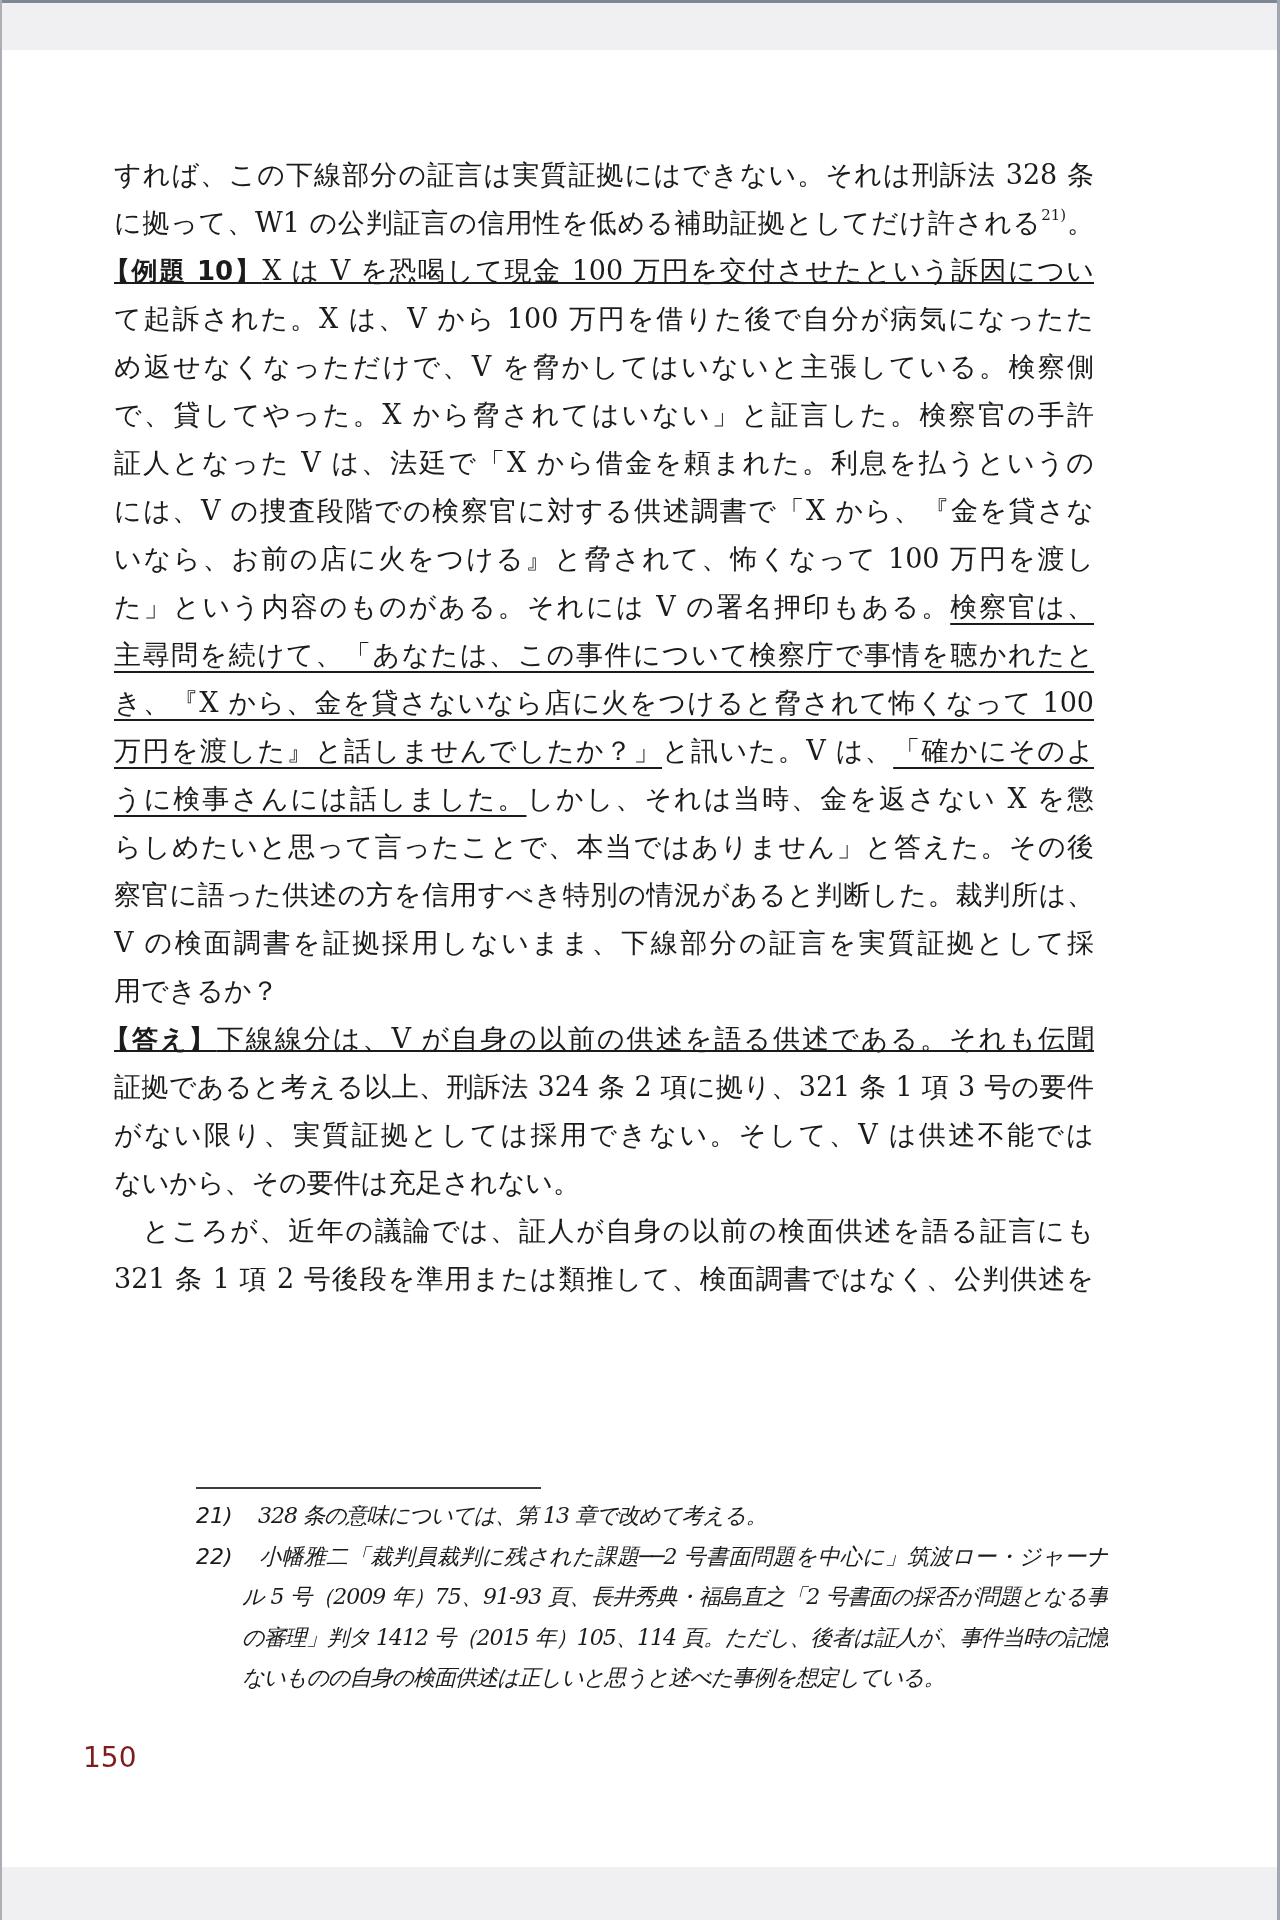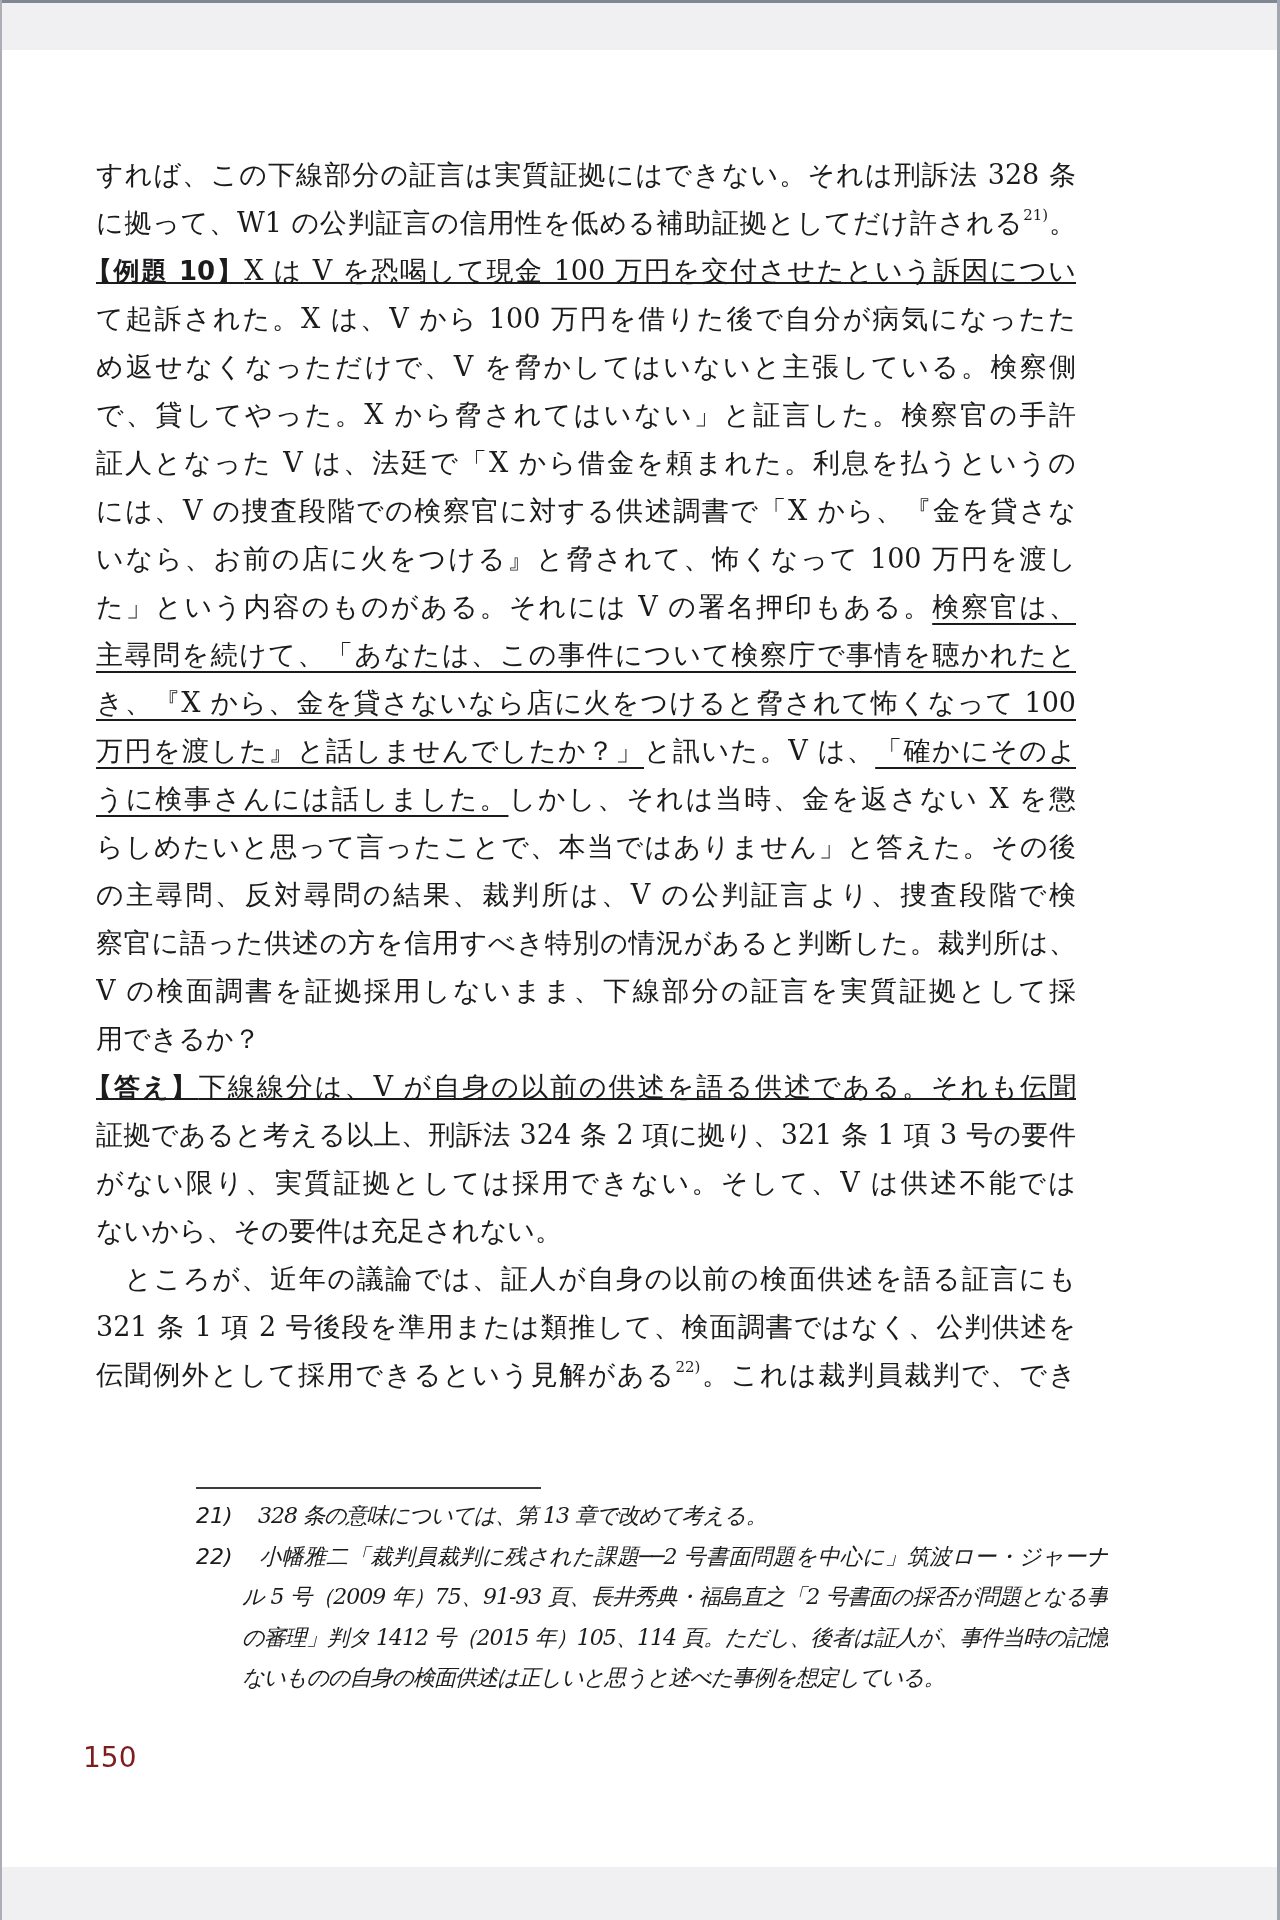--- a/index.html
+++ b/index.html
@@ -10,21 +10,21 @@
     color:#1b1b1d;
   }
   
   .frame-top    { position:absolute; top:0; left:0; width:1280px; height:50px;
                   background:#f0f0f2; border-top:3px solid #7e8793; box-sizing:border-box; }
   .frame-bottom { position:absolute; bottom:0; left:0; width:1280px; height:53px; background:#f0f0f2; }
   .frame-left   { position:absolute; top:0; left:0; bottom:0; width:2px; background:#abafb5; }
   .frame-right  { position:absolute; top:0; right:0; bottom:0; width:3px; background:#a2a6ae; }
 
   
-  #body-text { position:absolute; left:96px; top:151px; width:980px;
+  #body-text { position:absolute; left:114px; top:151px; width:980px;
                font-size:27px; line-height:48px; }
   .tline { text-align:justify; text-align-last:justify; height:48px; overflow:hidden; }
   .tline.nojust { text-align:left; text-align-last:left; }
   .tline.hang { text-indent:-10px;text-decoration:underline; }
   .b   { font-family:"DejaVu Sans","Liberation Sans",sans-serif; font-weight:bold; font-size:26px; }
   .u   { text-decoration:underline; text-underline-offset:7px; text-decoration-thickness:1.5px; }
   .sup { font-size:15px; position:relative; top:-12px; }
 
   
   .fn-rule { position:absolute; left:196px; top:1487px; width:345px; height:2px; background:#3c3c3e; }
@@ -58,31 +58,29 @@
     <div class="tline"><span>で、貸してやった。X から脅されてはいない」と証言した。検察官の手許</span></div>
     <div class="tline"><span>証人となった V は、法廷で「X から借金を頼まれた。利息を払うというの</span></div>
     <div class="tline"><span>には、V の捜査段階での検察官に対する供述調書で「X から、『金を貸さな</span></div>
     <div class="tline"><span>いなら、お前の店に火をつける』と脅されて、怖くなって 100 万円を渡し</span></div>
     <div class="tline"><span>た」という内容のものがある。それには V の署名押印もある。</span><span class="u">検察官は、</span></div>
     <div class="tline"><span class="u">主尋問を続けて、「あなたは、この事件について検察庁で事情を聴かれたと</span></div>
     <div class="tline"><span class="u">き、『X から、金を貸さないなら店に火をつけると脅されて怖くなって 100</span></div>
     <div class="tline"><span class="u">万円を渡した』と話しませんでしたか？」</span><span>と訊いた。V は、</span><span class="u">「確かにそのよ</span></div>
     <div class="tline"><span class="u">うに検事さんには話しました。</span><span>しかし、それは当時、金を返さない X を懲</span></div>
     <div class="tline"><span>らしめたいと思って言ったことで、本当ではありません」と答えた。その後</span></div>
-    <div class="tline"><span>の主尋問、反対尋問の結果、裁判所は、V の公判証言より、捜査段階で検</span></div>
     <div class="tline"><span>察官に語った供述の方を信用すべき特別の情況があると判断した。裁判所は、</span></div>
     <div class="tline"><span>V の検面調書を証拠採用しないまま、下線部分の証言を実質証拠として採</span></div>
     <div class="tline nojust"><span>用できるか？</span></div>
     <div class="tline hang"><span class="b">【答え】</span><span>下線線分は、V が自身の以前の供述を語る供述である。それも伝聞</span></div>
     <div class="tline"><span>証拠であると考える以上、刑訴法 324 条 2 項に拠り、321 条 1 項 3 号の要件</span></div>
     <div class="tline"><span>がない限り、実質証拠としては採用できない。そして、V は供述不能では</span></div>
     <div class="tline nojust"><span>ないから、その要件は充足されない。</span></div>
     <div class="tline"><span>　ところが、近年の議論では、証人が自身の以前の検面供述を語る証言にも</span></div>
     <div class="tline"><span>321 条 1 項 2 号後段を準用または類推して、検面調書ではなく、公判供述を</span></div>
-    <div class="tline"><span>伝聞例外として採用できるという見解がある</span><span class="sup">22)</span><span>。これは裁判員裁判で、でき</span></div>
   </div>
 
 <div class="fn-rule"></div>
 <div id="footnotes">
     <div>
       <div class="fn-line nojust"><span class="fn-num">21)</span><span>328 条の意味については、第 13 章で改めて考える。</span></div>
     </div>
     <div>
       <div class="fn-line"><span class="fn-num">22)</span><span>小幡雅二「裁判員裁判に残された課題──2 号書面問題を中心に」筑波ロー・ジャーナ</span></div>
       <div class="fn-line fn-cont"><span>ル 5 号（2009 年）75、91-93 頁、長井秀典・福島直之「2 号書面の採否が問題となる事案</span></div>

